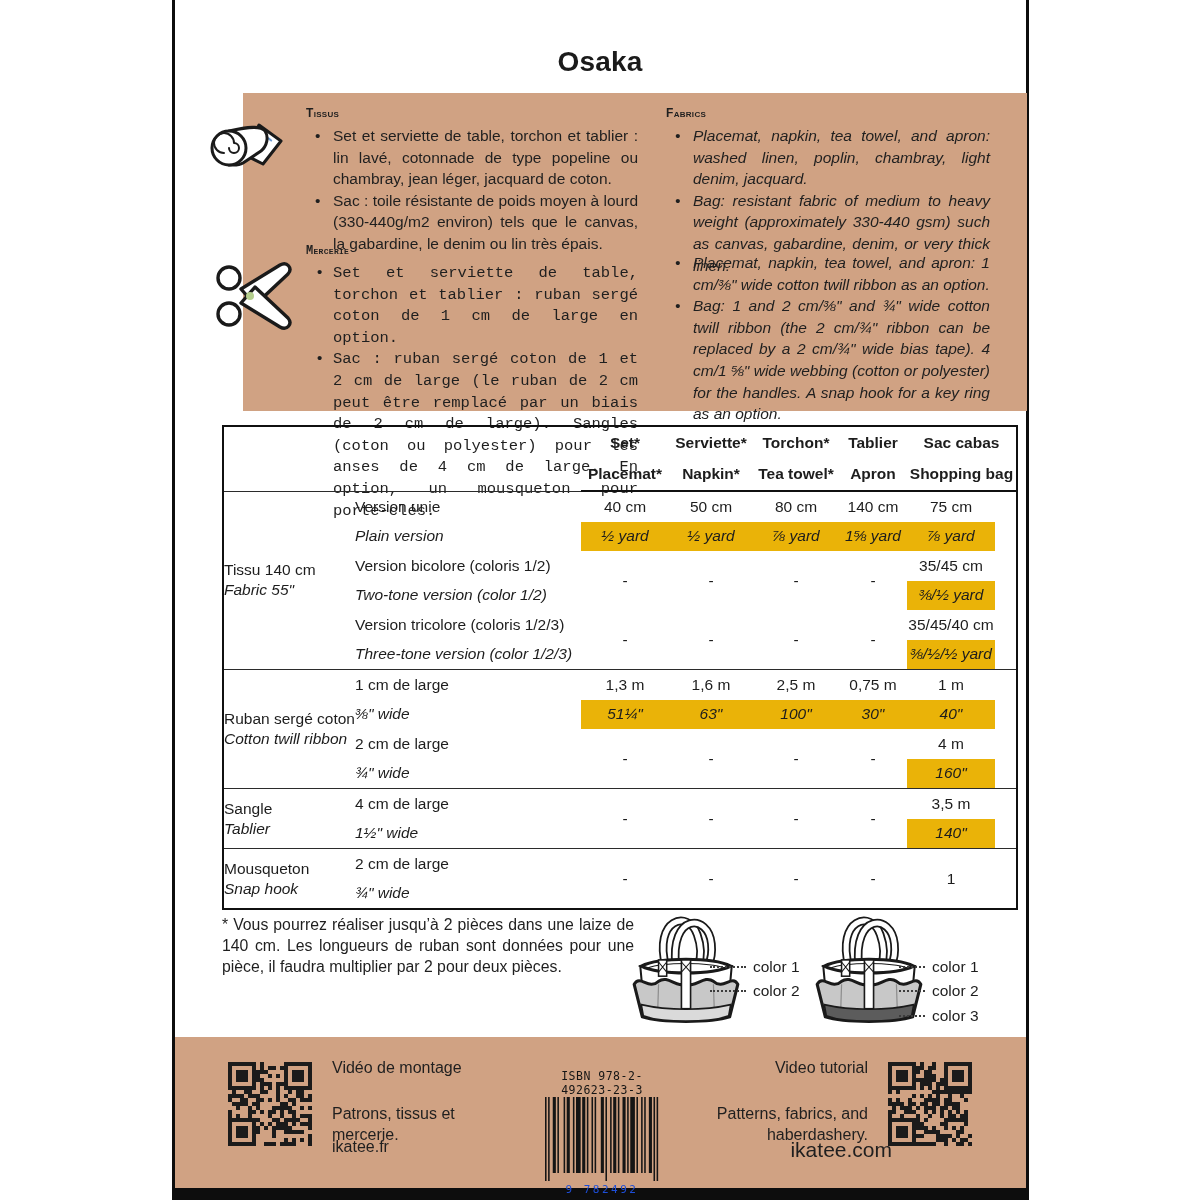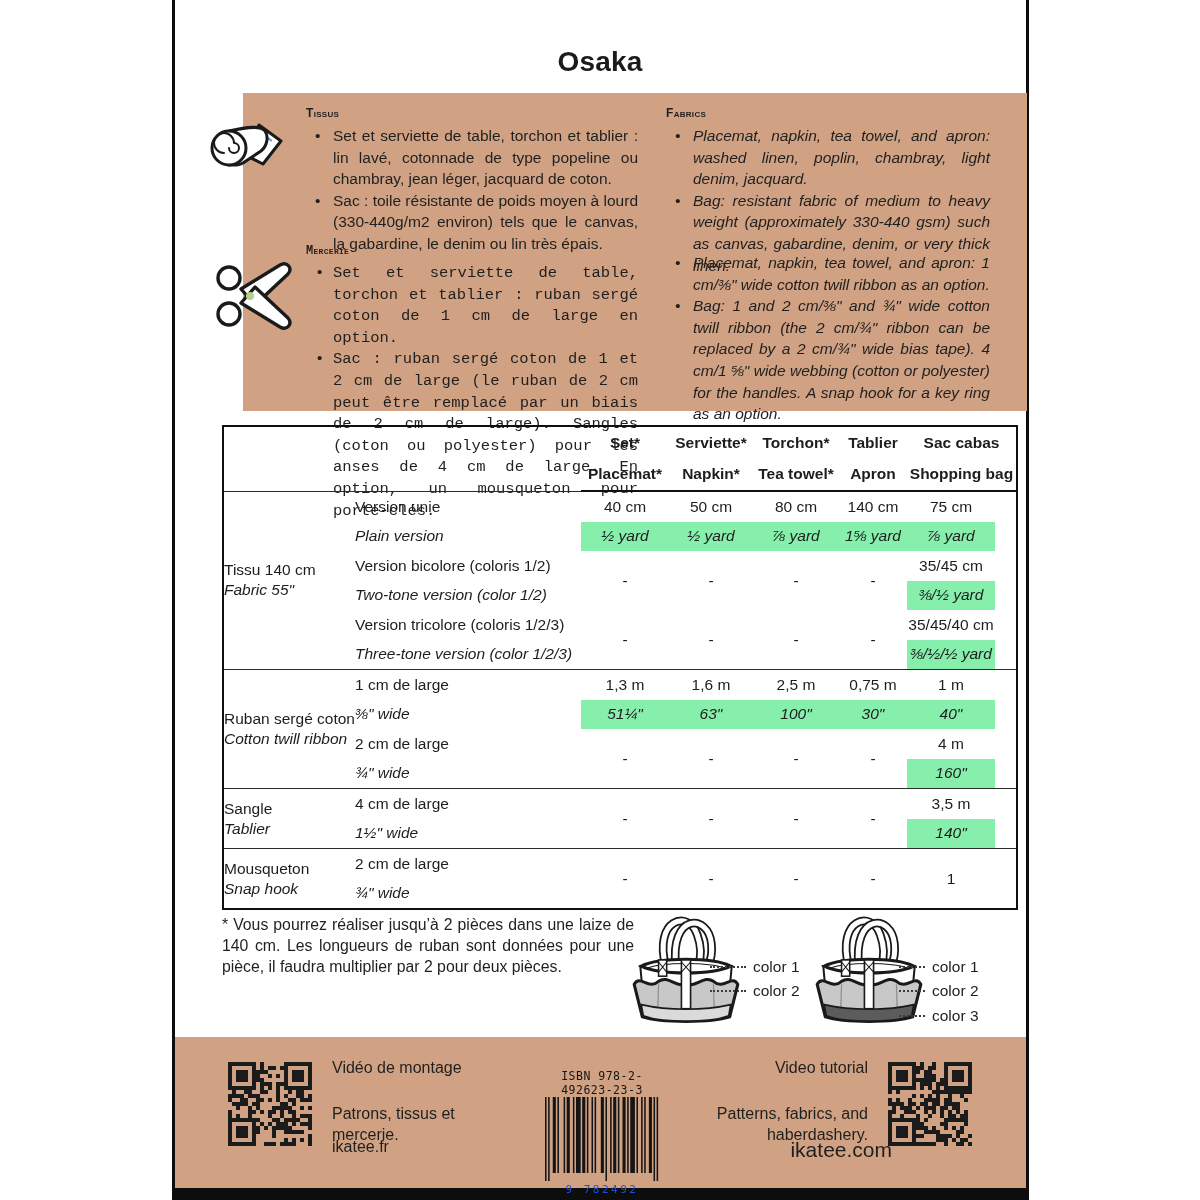--- a/index.html
+++ b/index.html
@@ -33,21 +33,21 @@
   #spec-table-wrap{position:absolute;left:222px;top:425px;}
   table.spec{border-collapse:collapse;table-layout:fixed;border:2.4px solid #101010;font-size:15.5px;color:#1d1d1d;}
   table.spec th,table.spec td{padding:0;margin:0;vertical-align:middle;overflow:visible;white-space:nowrap;}
   table.spec th{height:31.5px;font-weight:700;text-align:center;font-size:15.5px;}
   table.spec thead tr:last-child th{border-bottom:2.4px solid #101010;}
   table.spec td{height:29.5px;}
   table.spec tbody{border-top:1.4px solid #2b2b2b;}
   td.group{text-align:left;padding-left:8px;line-height:20px;}
   td.lbl{text-align:left;padding-left:6px;}
   td.val{text-align:center;}
-  td.sh{background:#86efac;}
+  td.sh{background:#eab308;}
 
   
   .footnotes{position:absolute;left:222px;top:915px;width:412px;font-size:15.8px;line-height:20.8px;text-align:justify;}
   .footnotes p{margin:0;}
 
   
   .bag{position:absolute;}
   .bag-label{position:absolute;display:flex;align-items:center;height:20px;font-size:15.5px;color:#1d1d1d;}
   .bag-label .leader{border-top:2px dotted #3c3c3c;margin-right:7px;display:inline-block;}
   .leader-a{width:36px;}

